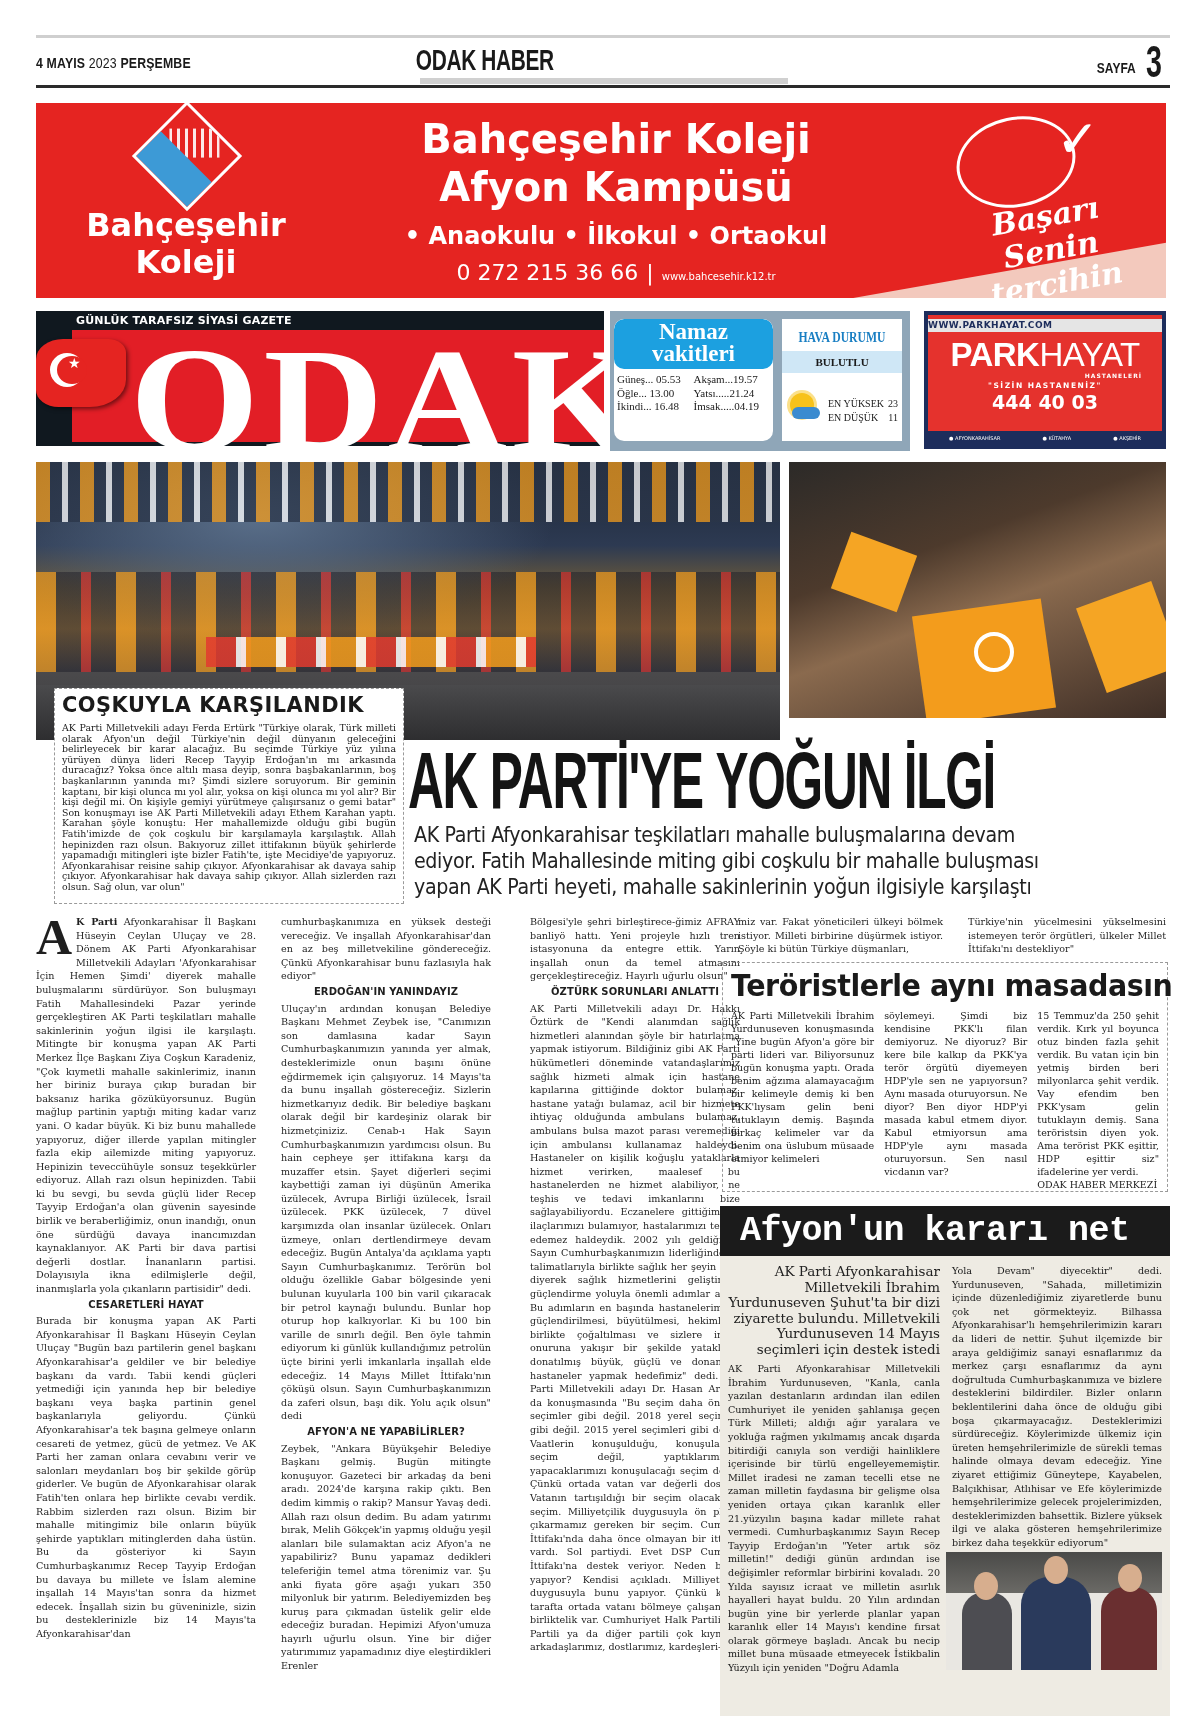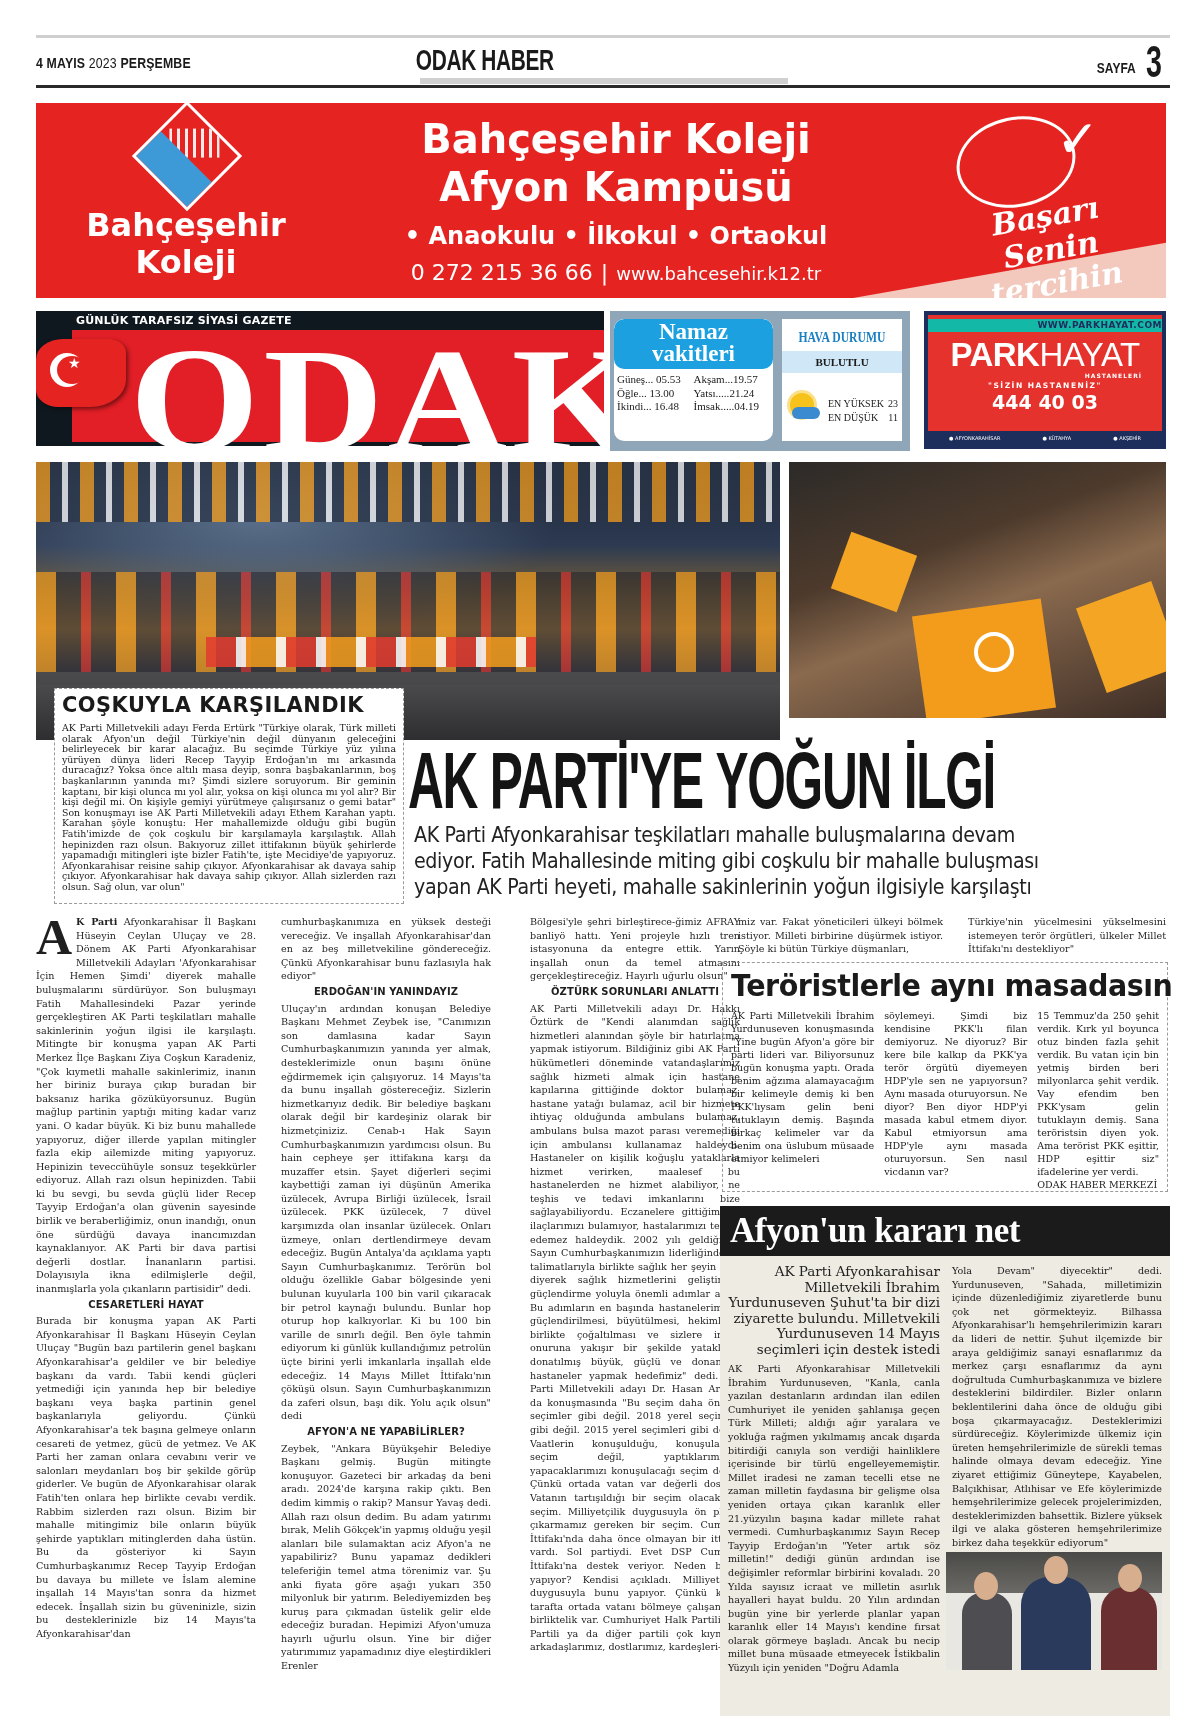--- a/index.html
+++ b/index.html
@@ -22,21 +22,21 @@
   
   .ad-bahce { left: 36px; top: 103px; width: 1130px; height: 195px; background: #e52421; overflow: hidden; }
   .ad-bahce .logo-diamond { position: absolute; left: 112px; top: 14px; width: 78px; height: 78px; transform: rotate(45deg); border: 3px solid #fff; overflow: hidden; }
   .ad-bahce .logo-diamond .water { position: absolute; left: 0; bottom: 0; width: 100%; height: 48%; background: #3d9ad6; }
   .ad-bahce .logo-diamond .rays { position: absolute; left: 10%; top: 10%; width: 70%; height: 40%; background: repeating-linear-gradient(90deg, #fff 0 3px, transparent 3px 8px); transform: rotate(-45deg); opacity: 0.9; }
   .ad-bahce .logo-name { position: absolute; left: 20px; top: 104px; width: 260px; text-align: center; color: #fff; font-family: "DejaVu Sans", sans-serif; font-weight: bold; font-size: 32px; line-height: 37px; }
   .ad-bahce .headline { position: absolute; left: 300px; top: 12px; width: 560px; text-align: center; color: #fff; font-family: "DejaVu Sans", sans-serif; font-weight: bold; font-size: 40px; line-height: 48px; }
   .ad-bahce .levels { position: absolute; left: 300px; top: 119px; width: 560px; text-align: center; color: #fff; font-family: "DejaVu Sans", sans-serif; font-weight: bold; font-size: 24px; }
   .ad-bahce .contact { position: absolute; left: 300px; top: 157px; width: 560px; text-align: center; color: #fff; font-family: "DejaVu Sans", sans-serif; font-size: 22px; white-space: nowrap; }
   .ad-bahce .contact .sep { margin: 0 8px; }
-  .ad-bahce .contact .url { font-size: 18px; }
+  .ad-bahce .contact .url { font-size: 10px; }
   .ad-bahce .badge-circle { position: absolute; left: 920px; top: 14px; width: 120px; height: 90px; border: 3px solid #fff; border-radius: 50%; transform: rotate(-12deg); }
   .ad-bahce .badge-check { position: absolute; left: 1020px; top: 6px; color: #fff; font-size: 52px; font-family: "DejaVu Sans", sans-serif; }
   .ad-bahce .slogan { position: absolute; left: 900px; top: 96px; width: 230px; color: #fff; font-family: "DejaVu Serif", serif; font-style: italic; font-weight: bold; font-size: 30px; line-height: 34px; transform: rotate(-10deg); text-align: center; }
   .ad-bahce .stripe { position: absolute; right: -40px; bottom: -30px; width: 360px; height: 60px; background: #f3c9bd; transform: rotate(-10deg); }
 
   
   .masthead { left: 36px; top: 311px; width: 568px; height: 135px; background: #10181f; overflow: hidden; }
   .masthead .tagline { position: absolute; left: 40px; top: 3px; color: #fff; font-family: "DejaVu Sans", sans-serif; font-weight: bold; font-size: 11px; letter-spacing: 0.2px; }
   .masthead .red { position: absolute; left: 36px; top: 19px; width: 532px; height: 112px; background: #e21e26; }
   .masthead .logo { position: absolute; left: 58px; top: 6px; color: #fff; font-family: "Liberation Serif", serif; font-weight: bold; font-size: 148px; line-height: 128px; letter-spacing: 4px; transform: scaleX(1.12); transform-origin: left; white-space: nowrap; }
@@ -55,21 +55,21 @@
   .weather .title { text-align: center; color: #1a7fc3; font-family: "Liberation Serif", serif; font-weight: bold; font-size: 15px; margin-top: 10px; transform: scaleX(0.78); white-space: nowrap; }
   .weather .cond { margin-top: 5px; background: #cfe7f6; text-align: center; font-family: "Liberation Serif", serif; font-weight: bold; font-size: 11px; line-height: 22px; }
   .weather .sun { position: absolute; left: 8px; top: 74px; width: 24px; height: 24px; border-radius: 50%; background: #f7c21b; box-shadow: 0 0 0 3px #fbe08a; }
   .weather .cloud { position: absolute; left: 10px; top: 88px; width: 28px; height: 12px; border-radius: 8px; background: #3a8bd0; }
   .weather .temps { position: absolute; left: 46px; top: 78px; font-family: "Liberation Serif", serif; font-size: 10px; line-height: 14px; width: 70px; }
   .weather .temps div { display: flex; justify-content: space-between; }
 
   
   .ad-park { left: 924px; top: 311px; width: 242px; height: 138px; background: #1d2d5c; padding: 4px; }
   .ad-park .inner { position: relative; width: 100%; height: 100%; background: #e5322d; overflow: hidden; }
-  .ad-park .url { background: #14b8a6; text-align: right; color: #1d2d5c; font-family: "DejaVu Sans", sans-serif; font-weight: bold; font-size: 9px; line-height: 13px; margin-top: 4px; letter-spacing: 0.5px; }
+  .ad-park .url { background: #e5e5e5; text-align: left; color: #1d2d5c; font-family: "DejaVu Sans", sans-serif; font-weight: bold; font-size: 9px; line-height: 13px; margin-top: 4px; letter-spacing: 0.5px; }
   .ad-park .brand { text-align: center; color: #fff; font-family: "Liberation Sans", sans-serif; font-size: 33px; line-height: 34px; margin-top: 6px; letter-spacing: -0.5px; }
   .ad-park .brand b { font-weight: bold; }
   .ad-park .sub { text-align: right; padding-right: 20px; color: #fff; font-family: "DejaVu Sans", sans-serif; font-weight: bold; font-size: 6px; letter-spacing: 1px; }
   .ad-park .motto { text-align: center; color: #fff; font-family: "DejaVu Sans", sans-serif; font-weight: bold; font-size: 7.5px; letter-spacing: 1.5px; margin-top: 2px; }
   .ad-park .phone { text-align: center; color: #fff; font-family: "DejaVu Sans", sans-serif; font-weight: bold; font-size: 19px; margin-top: 1px; }
   .ad-park .locs { position: absolute; left: 0; bottom: 0; width: 100%; height: 14px; background: #1d2d5c; display: flex; justify-content: space-around; align-items: center; color: #fff; font-family: "DejaVu Sans", sans-serif; font-size: 5px; }
 
   
   .photo-main { left: 36px; top: 462px; width: 744px; height: 278px; overflow: hidden;
     background:
@@ -110,21 +110,21 @@
   .lead-bold { font-weight: bold; }
 
   
   .teror-box { left: 722px; top: 962px; width: 446px; height: 230px; border: 1px dashed #9a9a9a; padding: 2px 8px; }
   .teror-box .title { font-family: "DejaVu Sans", sans-serif; font-weight: bold; font-size: 31px; line-height: 40px; letter-spacing: -0.5px; white-space: nowrap; transform: scaleX(0.92); transform-origin: left; }
   .teror-box .cols { display: grid; grid-template-columns: 1fr 1fr 0.85fr; column-gap: 10px; margin-top: 4px; font-family: "DejaVu Serif", serif; font-size: 9.5px; line-height: 13px; text-align: justify; }
   .teror-box .sig { font-family: "DejaVu Serif", serif; }
 
   
   .afyon-box { left: 720px; top: 1206px; width: 450px; height: 510px; background: #eeebe3; }
-  .afyon-box .title { background: #1b1b1b; color: #fff; font-family: Liberation Serif, serif; font-weight: bold; font-size: 35px; line-height: 50px; padding-left: 10px; white-space: nowrap; letter-spacing: -0.5px; }
+  .afyon-box .title { background: #1b1b1b; color: #fff; font-family: Liberation Mono, monospace; font-weight: bold; font-size: 35px; line-height: 50px; padding-left: 20px; white-space: nowrap; letter-spacing: -0.5px; }
   .afyon-box .left { position: absolute; left: 8px; top: 58px; width: 212px; }
   .afyon-box .right { position: absolute; left: 232px; top: 58px; width: 210px; }
   .afyon-box .deck { text-align: right; font-family: "DejaVu Serif", serif; font-size: 13.5px; line-height: 15.5px; color: #222; margin-bottom: 5px; }
   .afyon-box .text { font-family: "DejaVu Serif", serif; font-size: 9.6px; line-height: 13.6px; text-align: justify; }
   .afyon-box .photo { position: absolute; left: 226px; top: 346px; width: 216px; height: 118px; overflow: hidden;
     background: linear-gradient(180deg, #4a4a48 0%, #6b6a66 35%, #e9e7e2 35%, #e9e7e2 100%); }
   .afyon-box .photo .p1 { position: absolute; left: 16px; top: 40px; width: 50px; height: 80px; background: #4d4d52; border-radius: 22px 22px 0 0; }
   .afyon-box .photo .p2 { position: absolute; left: 75px; top: 25px; width: 70px; height: 95px; background: #2a3a5c; border-radius: 28px 28px 0 0; }
   .afyon-box .photo .p3 { position: absolute; left: 155px; top: 35px; width: 56px; height: 85px; background: #6a2f30; border-radius: 24px 24px 0 0; }
   .afyon-box .photo .face { position: absolute; width: 24px; height: 28px; border-radius: 50%; background: #d7ae8e; }

